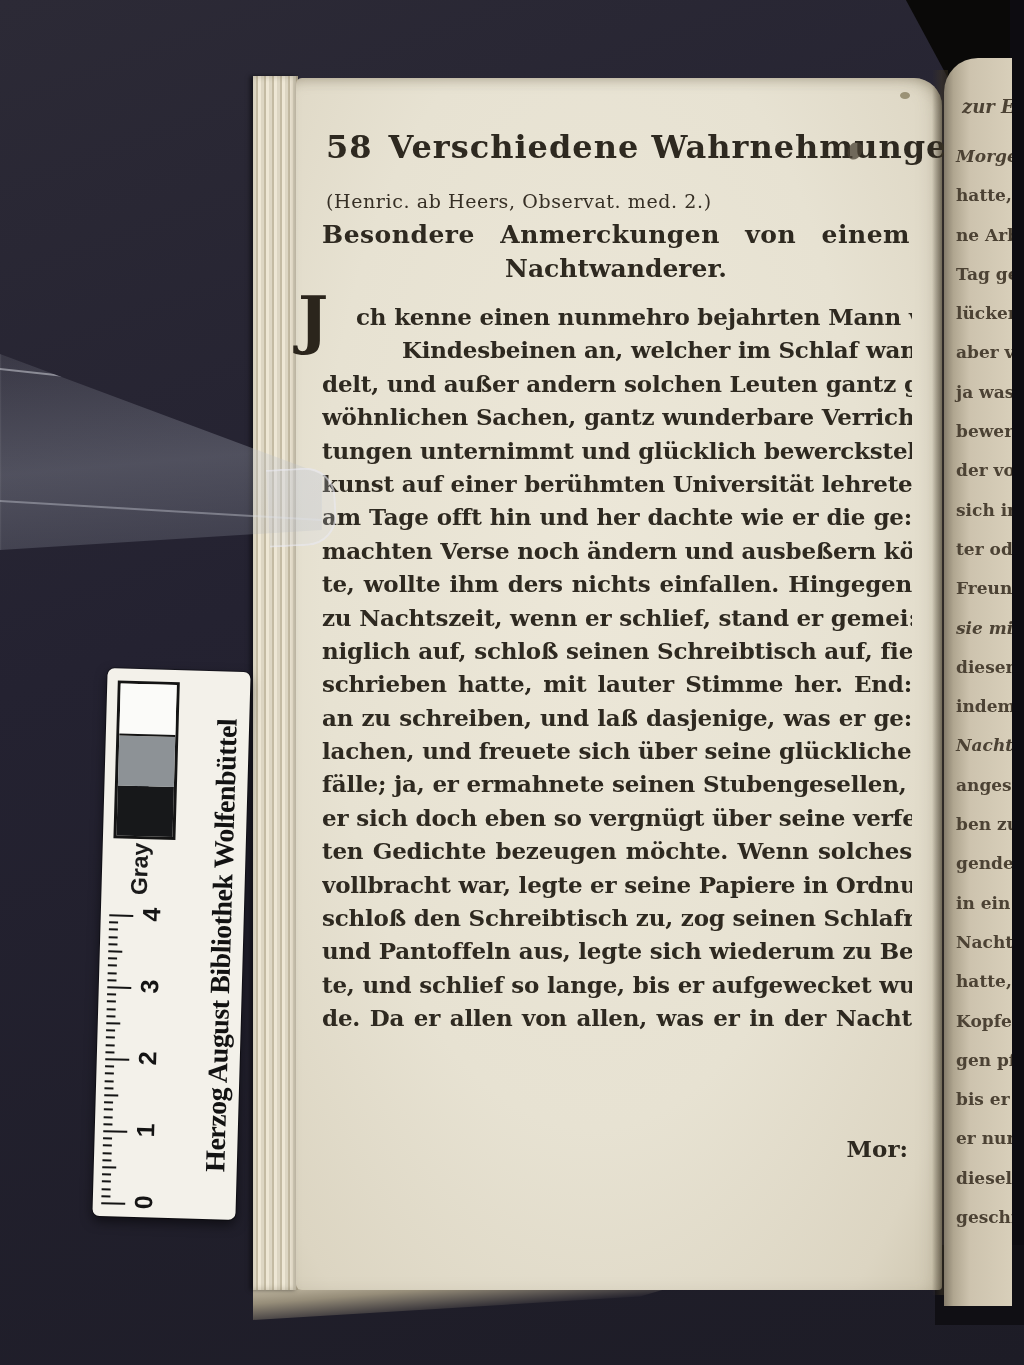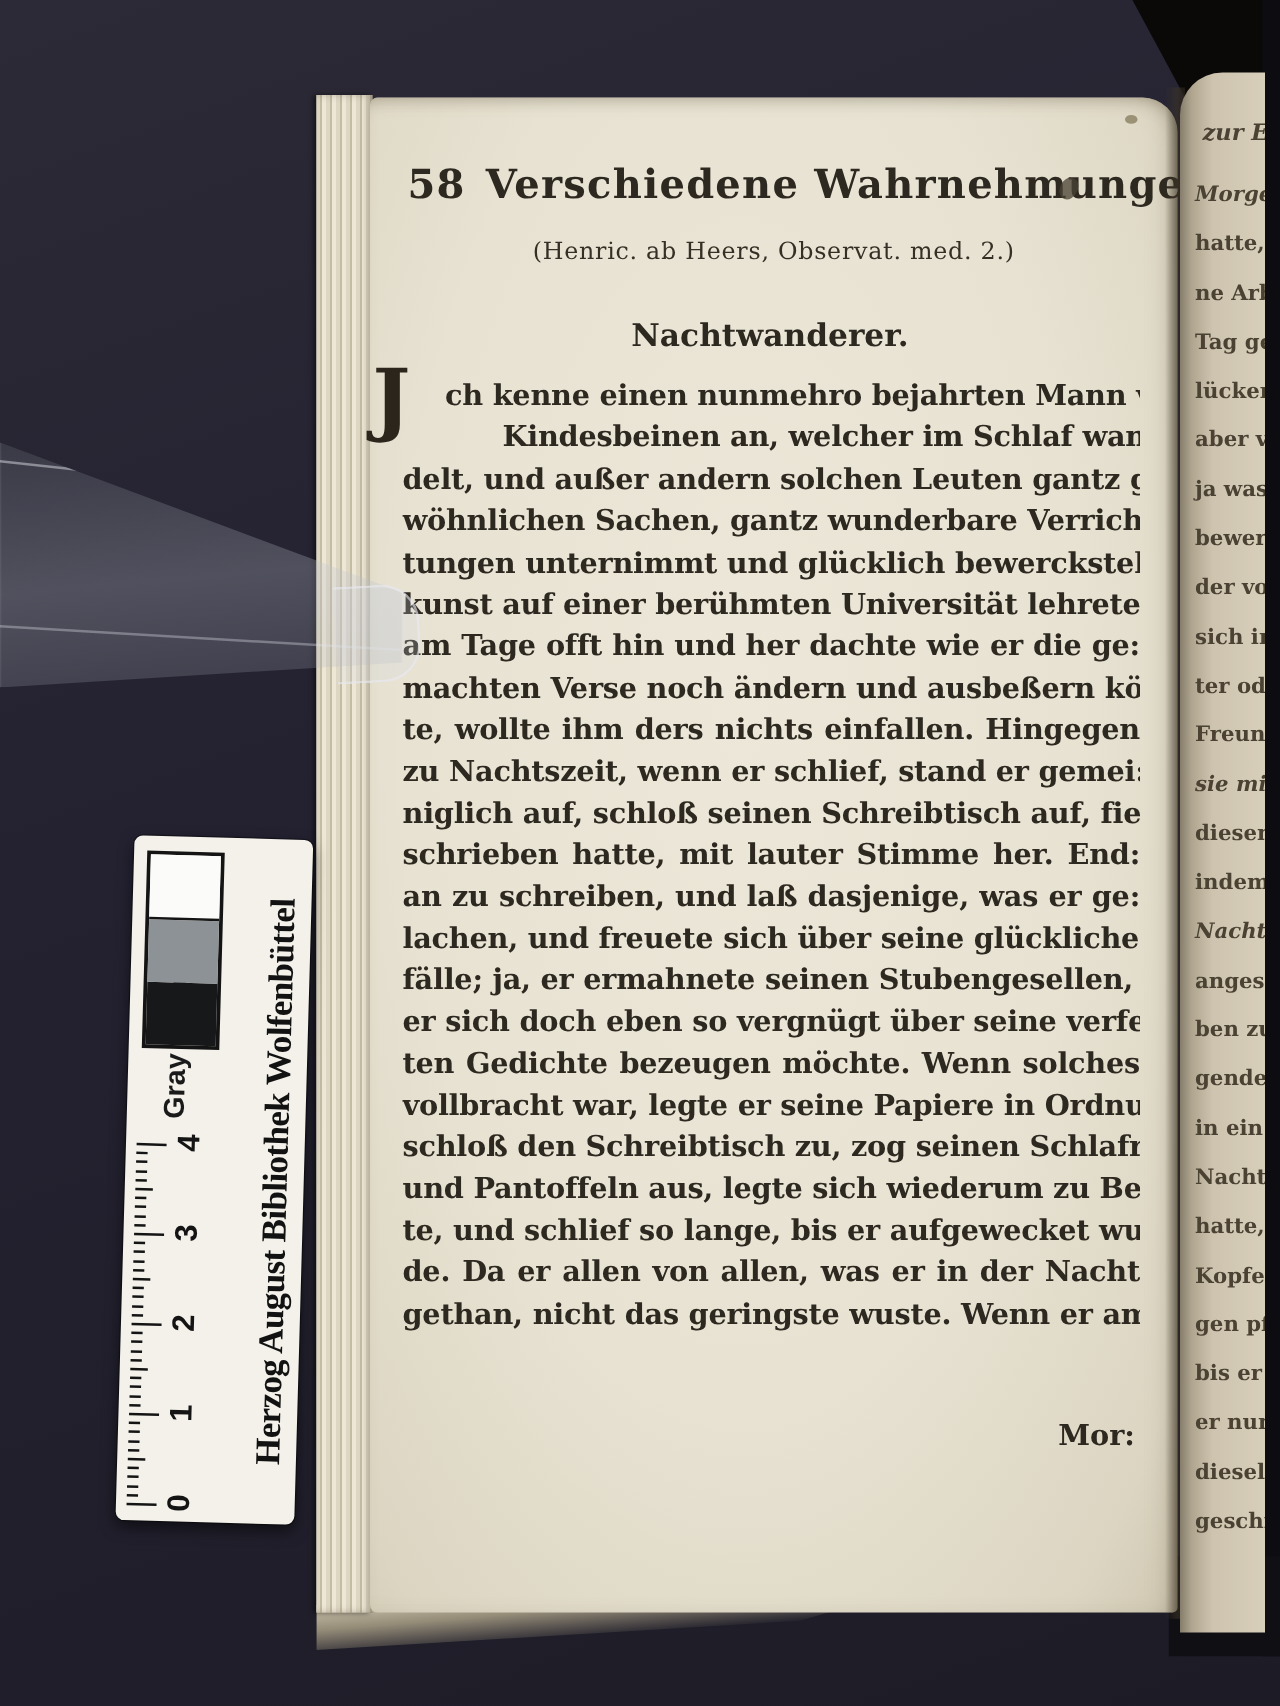--- a/index.html
+++ b/index.html
@@ -20,21 +20,21 @@
            box-shadow:inset -4px 0 6px rgba(90,80,60,.35), -3px 0 4px rgba(0,0,0,.5);}
   
   .page{position:absolute;left:296px;top:78px;width:646px;height:1212px;
         background:radial-gradient(ellipse at 46% 40%, #ece7d8 0%, #e7e2d2 55%, #dcd5c2 88%, #cfc7b1 100%);
         border-radius:6px 28px 4px 6px;
         box-shadow:inset 0 10px 14px -10px rgba(120,110,85,.55), inset -14px 0 22px -14px rgba(100,90,65,.6);
         color:#2e2920;}
   .pg-header{position:absolute;left:30px;right:30px;top:50px;text-align:center;
         font-size:32px;font-weight:700;letter-spacing:1px;white-space:nowrap;}
   .pg-num{margin-right:16px;font-weight:600;}
-  .citation{position:absolute;left:30px;right:30px;top:112px;text-align:center;
+  .citation{position:absolute;left:30px;right:30px;top:112px;
         font-size:19px;font-weight:400;letter-spacing:.6px;color:#362f25;}
   .title1{position:absolute;left:26px;right:32px;top:142px;font-size:25px;font-weight:700;
         text-align:justify;text-align-last:justify;letter-spacing:.5px;}
   .title2{position:absolute;left:26px;right:32px;top:176px;font-size:25px;font-weight:700;text-align:center;}
   .dropcap{position:absolute;left:2px;top:210px;width:48px;font-size:64px;font-weight:700;
         line-height:64px;color:#2b251c;}
   .bodytext{position:absolute;left:26px;right:30px;top:222px;}
   .bline{font-size:23px;font-weight:700;line-height:33.4px;height:33.4px;white-space:nowrap;
         text-align:justify;text-align-last:justify;letter-spacing:-.2px;color:#2e2920;overflow:hidden;}
   .bline.first{padding-left:34px;}
@@ -99,20 +99,21 @@
   <div class="dark-br"></div>
   <div class="page-bottom"></div>
 
   <div class="page-edge"></div>
 
   <div class="page">
     <div class="pg-header">
       <span class="pg-num">58</span><span>Verschiedene Wahrnehmungen</span>
     </div>
     <div class="citation">(Henric. ab Heers, Observat. med. 2.)</div>
+    <div class="title1">Besondere Anmerckungen von einem</div>
     <div class="title2">Nachtwanderer.</div>
     <div class="dropcap">J</div>
     <div class="bodytext" id="body-lines">
         <div class="bline first">ch kenne einen nunmehro bejahrten Mann von</div>
         <div class="bline second">Kindesbeinen an, welcher im Schlaf wan:</div>
         <div class="bline">delt, und außer andern solchen Leuten gantz ge:</div>
         <div class="bline">wöhnlichen Sachen, gantz wunderbare Verrich:</div>
         <div class="bline">tungen unternimmt und glücklich bewerckstelliget.</div>
         <div class="bline">kunst auf einer berühmten Universität lehrete, und</div>
         <div class="bline">am Tage offt hin und her dachte wie er die ge:</div>
@@ -124,21 +125,20 @@
         <div class="bline">an zu schreiben, und laß dasjenige, was er ge:</div>
         <div class="bline">lachen, und freuete sich über seine glücklichen Ein:</div>
         <div class="bline">fälle; ja, er ermahnete seinen Stubengesellen, daß</div>
         <div class="bline">er sich doch eben so vergnügt über seine verfertig:</div>
         <div class="bline">ten Gedichte bezeugen möchte. Wenn solches</div>
         <div class="bline">vollbracht war, legte er seine Papiere in Ordnung,</div>
         <div class="bline">schloß den Schreibtisch zu, zog seinen Schlafrock</div>
         <div class="bline">und Pantoffeln aus, legte sich wiederum zu Bet:</div>
         <div class="bline">te, und schlief so lange, bis er aufgewecket wur:</div>
         <div class="bline">de. Da er allen von allen, was er in der Nacht</div>
-        <div class="bline">gethan, nicht das geringste wuste. Wenn er am</div>
       </div>
     <div class="catchword">Mor:</div>
     <div class="smudge"></div>
     <div class="speck"></div>
   </div>
 
   <div class="gutter"></div>
 
   <div class="sliver">
     <div class="sliver-header">zur Erl</div>

